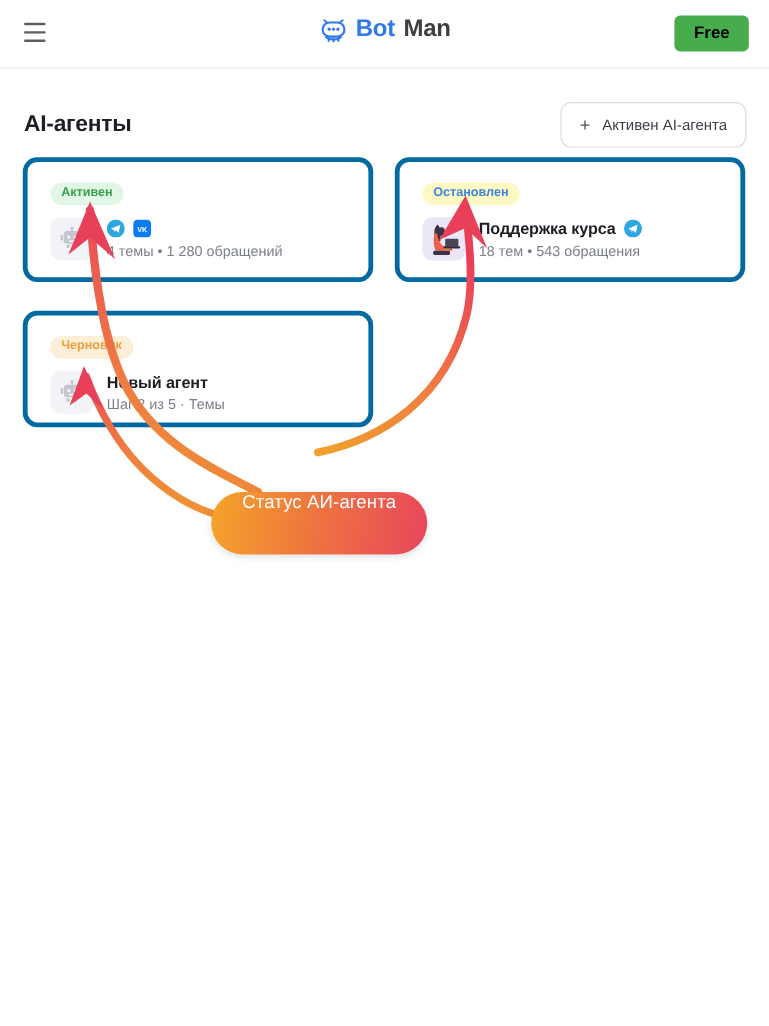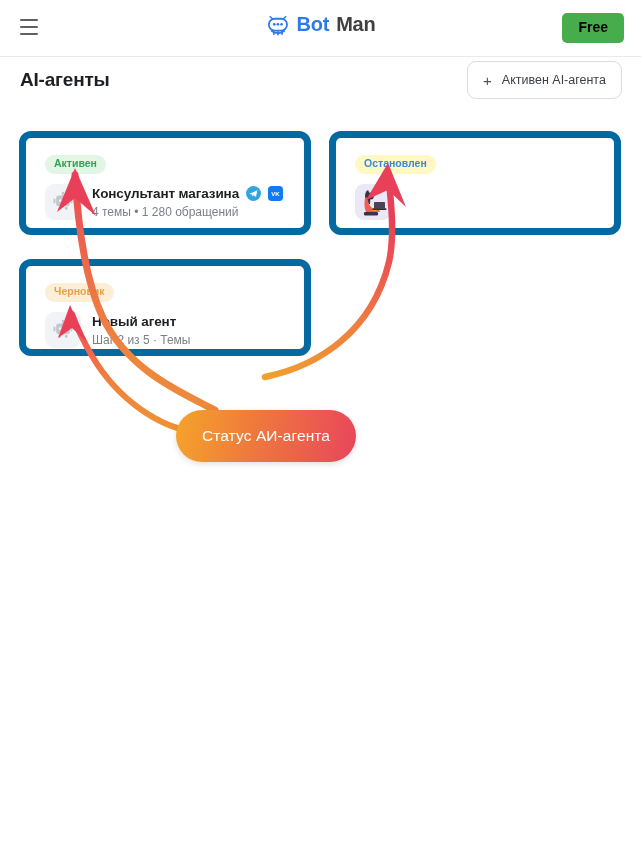--- a/index.html
+++ b/index.html
@@ -40,42 +40,42 @@
     position: absolute; right: 17px; top: 13px;
     background: #47ac4b; color: #000000;
     font-size: 14px; font-weight: bold;
     border: none; border-radius: 5px;
     padding: 7px 16px 8px 16px;
     cursor: pointer; line-height: 1.1;
   }
 
   
   .page-head {
-    position: absolute; left: 0; top: 43px; width: 641px; height: 60px;
+    position: absolute; left: 0; top: 67px; width: 641px; height: 60px;
   }
   .page-title {
     position: absolute; left: 20px; top: 26px;
     font-size: 19px; font-weight: bold; color: #1d1f24; letter-spacing: -0.2px;
   }
   .create-btn {
     position: absolute; right: 19px; top: 18px;
     display: flex; align-items: center; justify-content: center; gap: 10px;
     width: 155px; height: 38px;
     background: #ffffff; border: 1px solid #dcdee3; border-radius: 9px;
     font-size: 12.5px; color: #3d4047; cursor: pointer;
     white-space: nowrap;
   }
   .create-btn .plus { font-size: 15px; color: #50535a; line-height: 1; }
 
   
   .cards { position: absolute; left: 0; top: 0; width: 641px; height: 855px; }
   .card {
     position: absolute;
     background: #ffffff;
-    border: 7px solid #0369a1;
+    border: 4px solid #0369a1;
     border-radius: 12px;
   }
   .card-1 { left: 19px;  top: 131px; width: 292px; height: 104px; }
   .card-2 { left: 329px; top: 131px; width: 292px; height: 104px; }
   .card-3 { left: 19px;  top: 259px; width: 292px; height: 97px; }
 
   .badge {
     position: absolute; left: 19px; top: 17px;
     font-size: 10.5px; font-weight: bold;
     padding: 3px 9px 4px 9px; border-radius: 11px;
@@ -112,21 +112,21 @@
   
   .overlay {
     position: absolute; left: 0; top: 0; width: 641px; height: 855px;
     pointer-events: none;
   }
   .pill {
     position: absolute; left: 176px; top: 410px;
     width: 180px; height: 52px;
     border-radius: 26px;
     background: linear-gradient(100deg, #f5a42a 0%, #ef7a3c 42%, #e8455c 100%);
-    display: flex; align-items: center; justify-content: center;
+    display: flex; align-items: flex-start; justify-content: center;
     color: #ffffff; font-size: 15.5px;
     box-shadow: 0 2px 6px rgba(0,0,0,0.13);
     letter-spacing: 0.1px;
   }
 </style>
 </head>
 <body>
 
 <div id="page">
 
@@ -176,21 +176,20 @@
             <circle cx="15" cy="10.4" r="1.5" fill="#f2f3f7"></circle>
             <rect x="9" y="13.3" width="6" height="1.5" rx="0.75" fill="#f2f3f7"></rect>
             <rect x="1.6" y="8.3" width="2.2" height="5.2" rx="1.1" fill="#c3c6cf"></rect>
             <rect x="20.2" y="8.3" width="2.2" height="5.2" rx="1.1" fill="#c3c6cf"></rect>
             <rect x="7" y="17.4" width="3" height="3" rx="1" fill="#c3c6cf"></rect>
             <rect x="14" y="17.4" width="3" height="3" rx="1" fill="#c3c6cf"></rect>
           </svg>
         </div>
         <div class="card-text">
           <div class="card-title-row">
-            <span class="card-title">Консультант магазина</span>
             <svg class="chan" viewBox="0 0 20 20">
               <circle cx="10" cy="10" r="10" fill="#2ea6e0"></circle>
               <path d="M4.6 10.2 L15.1 5.8 L13.3 14.7 L9.9 12.2 L8.2 13.9 L8.3 11.7 Z" fill="#ffffff"></path>
             </svg>
             <svg class="chan" viewBox="0 0 20 20">
               <rect x="0" y="0" width="20" height="20" rx="5" fill="#0d7cf2"></rect>
               <text x="10" y="13.6" font-family="Liberation Sans, sans-serif" font-size="8" font-weight="bold" fill="#ffffff" text-anchor="middle">VK</text>
             </svg>
           </div>
           <div class="card-sub">4 темы • 1 280 обращений</div>
@@ -205,20 +204,30 @@
           <svg width="36" height="36" viewBox="0 0 36 36">
             <rect width="36" height="36" fill="#ece7f6"></rect>
             <path d="M13 6 Q9.5 8 10 14 L10.5 20 L15 20 L15.5 11 Z" fill="#3a3246"></path>
             <ellipse cx="15.8" cy="12" rx="3" ry="3.6" fill="#3a3246"></ellipse>
             <path d="M12 13 Q14 23 18 24.5 L24 25 L25 28 L11 28 Q8.5 22 10 14 Z" fill="#ef5f4e"></path>
             <path d="M18 24.5 Q22 24 25.6 22.5 L27 24 Q23 27 18.5 27 Z" fill="#f7b733"></path>
             <rect x="19" y="18" width="11" height="6.5" rx="0.8" fill="#4a4459"></rect>
             <rect x="17.5" y="24.2" width="14" height="1.8" rx="0.9" fill="#2f2b3a"></rect>
             <rect x="9" y="28" width="14" height="3.4" rx="1.2" fill="#3a3246"></rect>
           </svg>
+        </div>
+        <div class="card-text">
+          <div class="card-title-row">
+            <span class="card-title">Поддержка курса</span>
+            <svg class="chan" viewBox="0 0 20 20">
+              <circle cx="10" cy="10" r="10" fill="#2ea6e0"></circle>
+              <path d="M4.6 10.2 L15.1 5.8 L13.3 14.7 L9.9 12.2 L8.2 13.9 L8.3 11.7 Z" fill="#ffffff"></path>
+            </svg>
+          </div>
+          <div class="card-sub">18 тем • 543 обращения</div>
         </div>
       </div>
     </div>
 
     <div class="card card-3">
       <div class="badge badge-draft">Черновик</div>
       <div class="card-body">
         <div class="avatar">
           <svg width="22" height="22" viewBox="0 0 24 24">
             <path d="M12 2.2 L12 5" stroke="#c3c6cf" stroke-width="1.6" stroke-linecap="round"></path>

